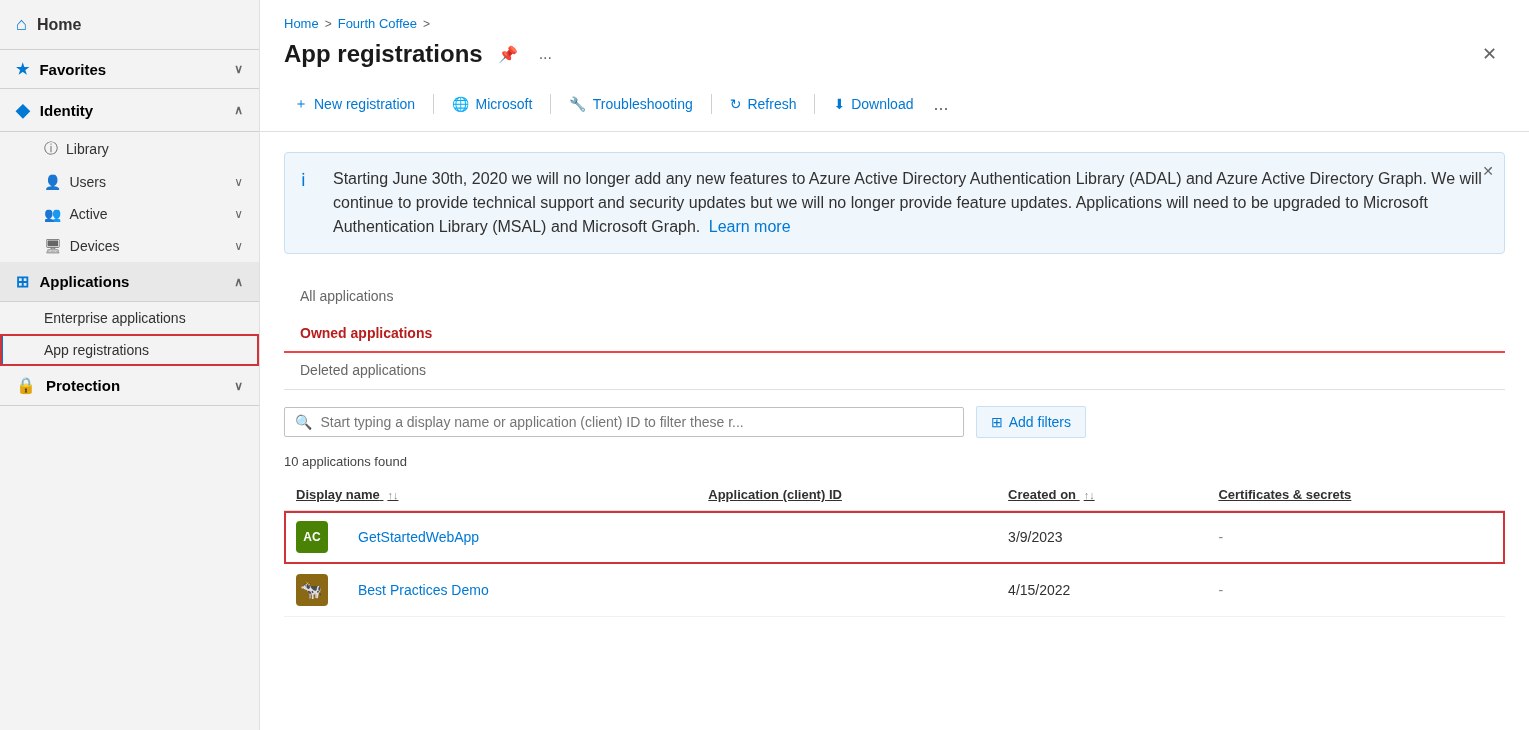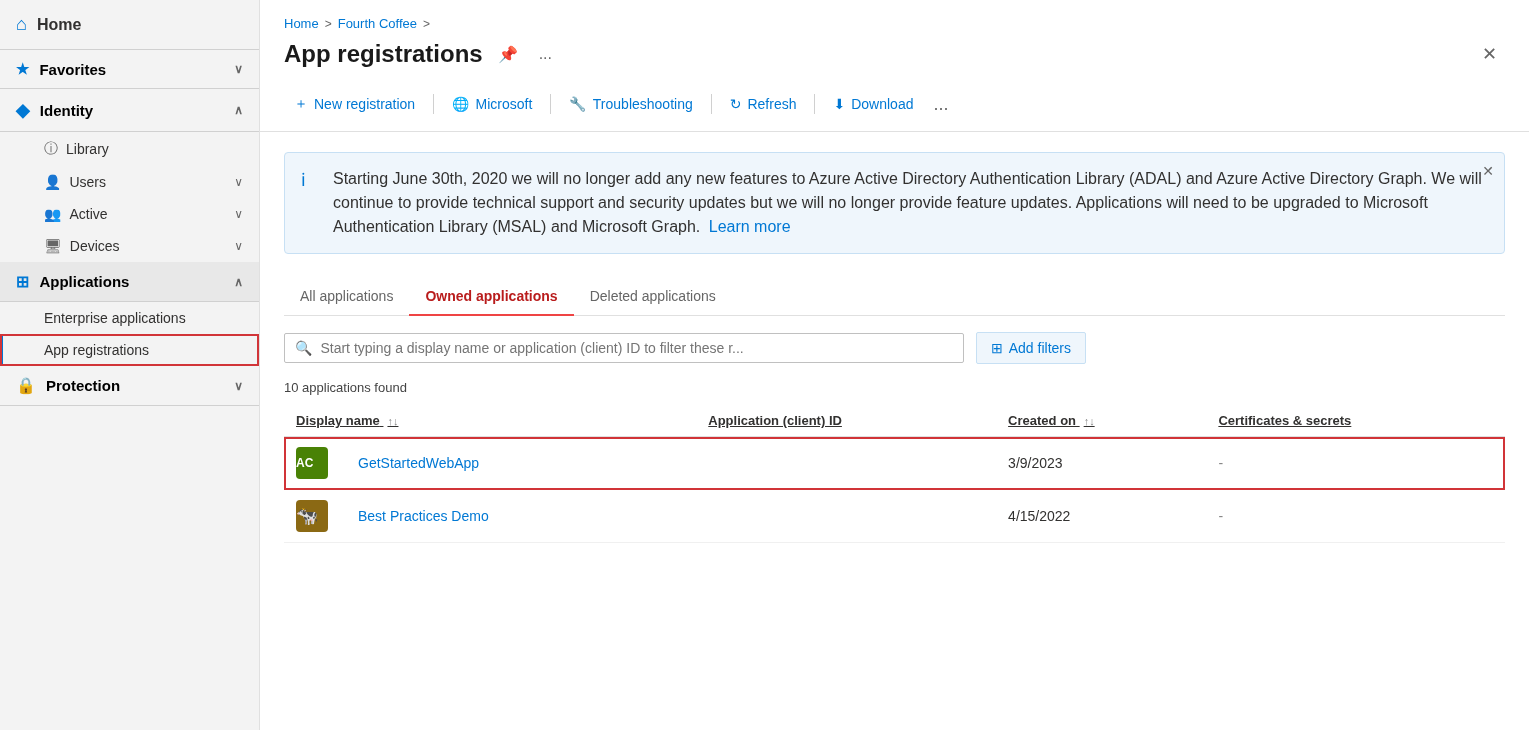--- a/index.html
+++ b/index.html
@@ -198,20 +198,21 @@
       color: #666;
       font-size: 14px;
     }
 
     
     .tabs {
       display: flex;
       gap: 0;
       border-bottom: 1px solid #e0e0e0;
       margin-bottom: 16px;
+      flex-direction: column;
     }
     .tab {
       padding: 10px 16px;
       cursor: pointer;
       font-size: 14px;
       color: #666;
       border-bottom: 2px solid transparent;
       margin-bottom: -1px;
     }
     .tab.active {
@@ -291,20 +292,21 @@
       display: flex;
       align-items: center;
       gap: 10px;
     }
     .app-avatar {
       width: 32px;
       height: 32px;
       border-radius: 4px;
       display: flex;
       align-items: center;
+      justify-content: center;
       font-size: 12px;
       font-weight: 700;
       color: #fff;
       flex-shrink: 0;
     }
     .app-avatar.green { background: #498205; }
     .app-avatar.img {
       overflow: hidden;
     }
     .app-link {

